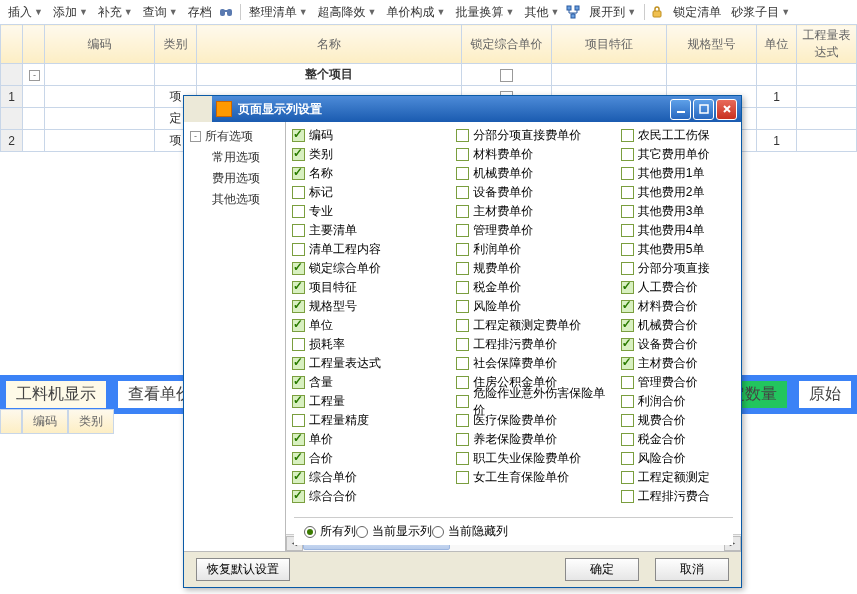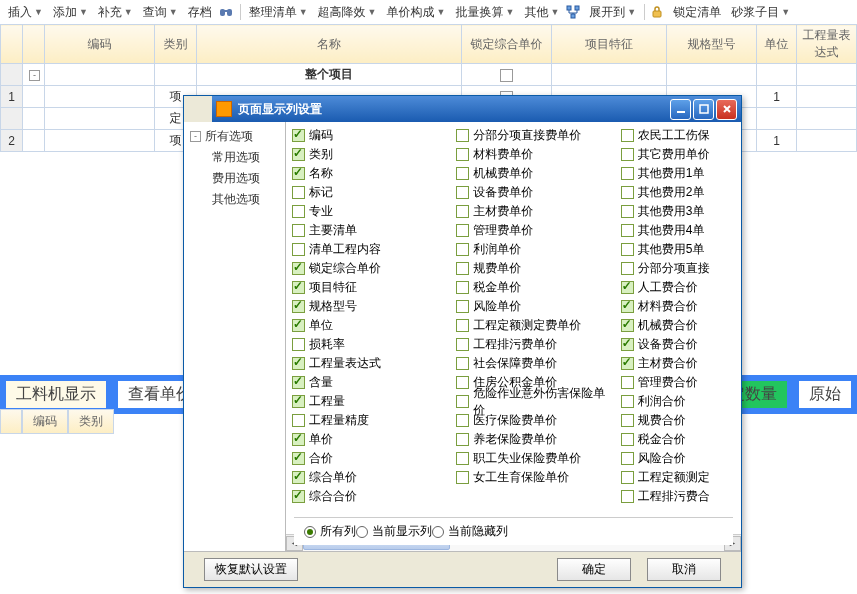--- a/index.html
+++ b/index.html
@@ -52,21 +52,21 @@
 .hs-track { flex: 1; height: 15px; background: #f8f8f8; position: relative; }
 .hs-thumb { position: absolute; left: 0; width: 35%; height: 13px; top: 1px; background: linear-gradient(#d8e4f8,#b8cceb); border: 1px solid #9cb6e0; border-radius: 2px; }
 
 
 .radio-row { position: absolute; left: 110px; right: 8px; bottom: 42px; display: flex; align-items: center; padding: 6px 10px; border-top: 1px solid #ccc; background: #fff; height: 28px; }
 .radio { display: flex; align-items: center; gap: 4px; cursor: pointer; }
 .rdot { width: 12px; height: 12px; border: 1px solid #666; border-radius: 50%; position: relative; }
 .rdot.on::after { content: ""; position: absolute; left: 2px; top: 2px; width: 6px; height: 6px; background: #3a7a00; border-radius: 50%; }
 
 
-.dlg-foot { position: absolute; left: 0; right: 0; bottom: 0; height: 36px; background: #ece9d8; border-top: 1px solid #bbb; display: flex; align-items: center; padding: 0 20px; }
+.dlg-foot { position: absolute; left: 0; right: 0; bottom: 0; height: 36px; background: #ece9d8; border-top: 1px solid #bbb; display: flex; align-items: center; padding: 0 12px; }
 .btn { min-width: 74px; height: 23px; border: 1px solid #8a8a8a; background: linear-gradient(#fefefe,#e6e6e6); cursor: pointer; padding: 0 10px; }
 .foot-left { flex: 1; }
 .foot-right { display: flex; gap: 16px; }
 
 
 .bottom-bar { position: absolute; left: 0; bottom: 180px; display: flex; align-items: center; }
 .tab { border: 6px solid #3b82f6; padding: 3px 10px; background: #fefae8; font-size: 16px; color: #444; }
 .tab-right { position: absolute; right: 0; bottom: 180px; display: flex; }
 .hdr2 { display: flex; position: absolute; left: 0; bottom: 160px; }
 .hdr2 .cell { border: 1px solid #c8d6e8; padding: 3px 10px; background: linear-gradient(#fef9ec,#fdeec4); color: #666; }

